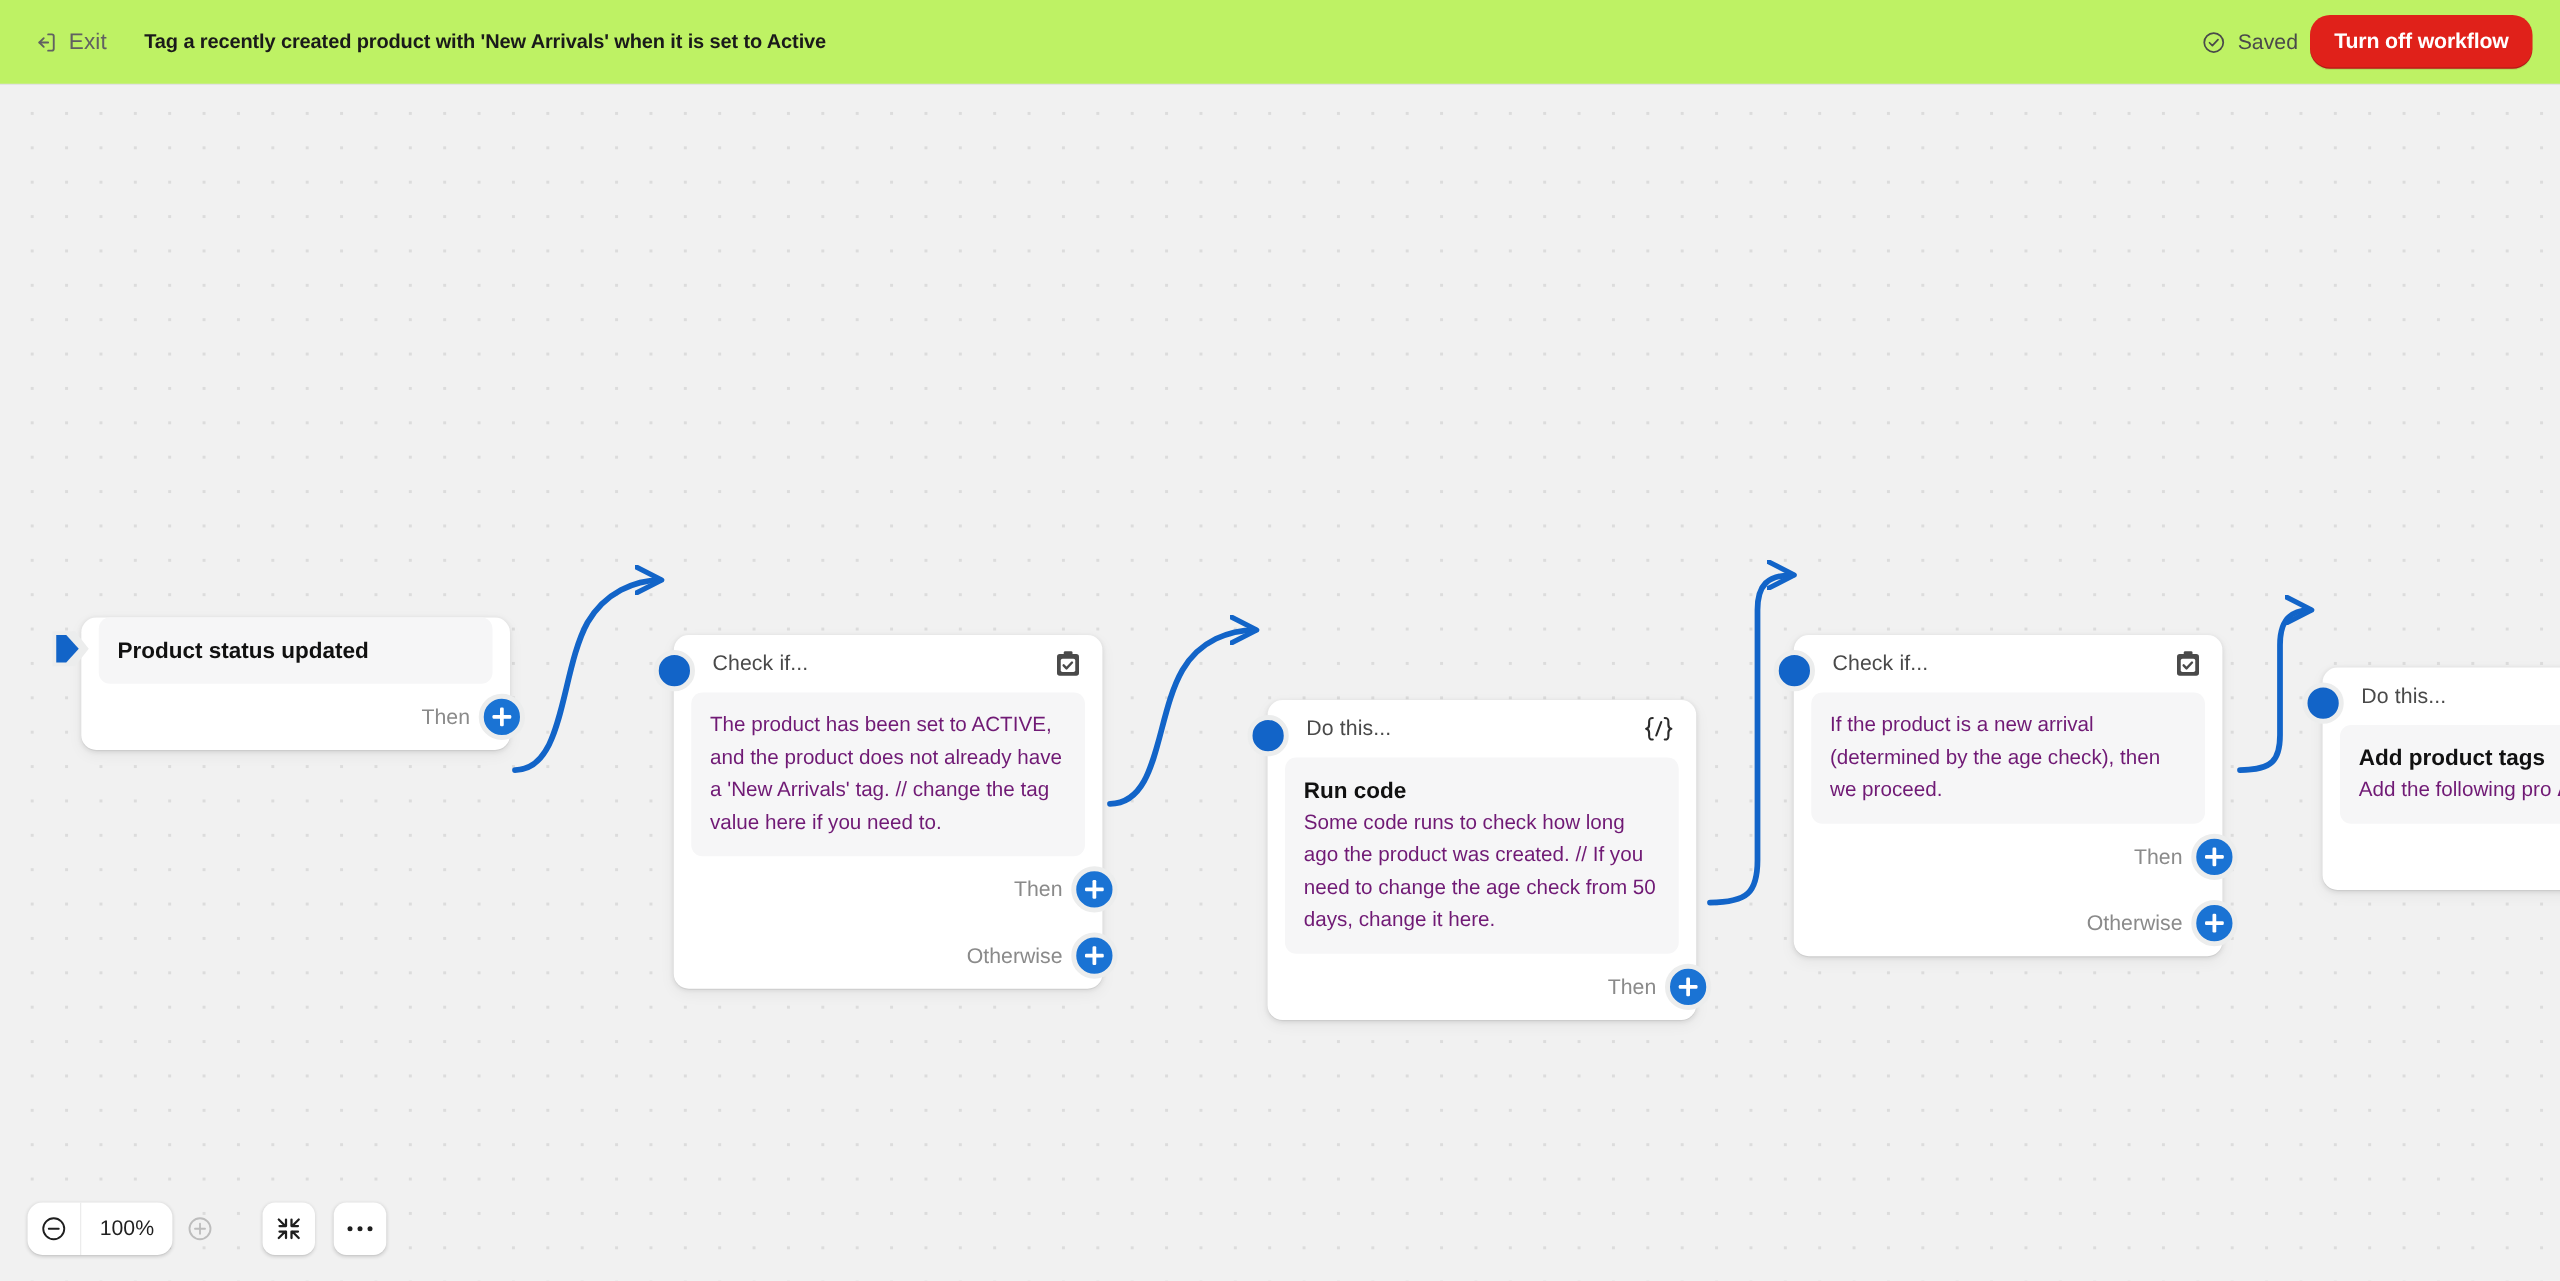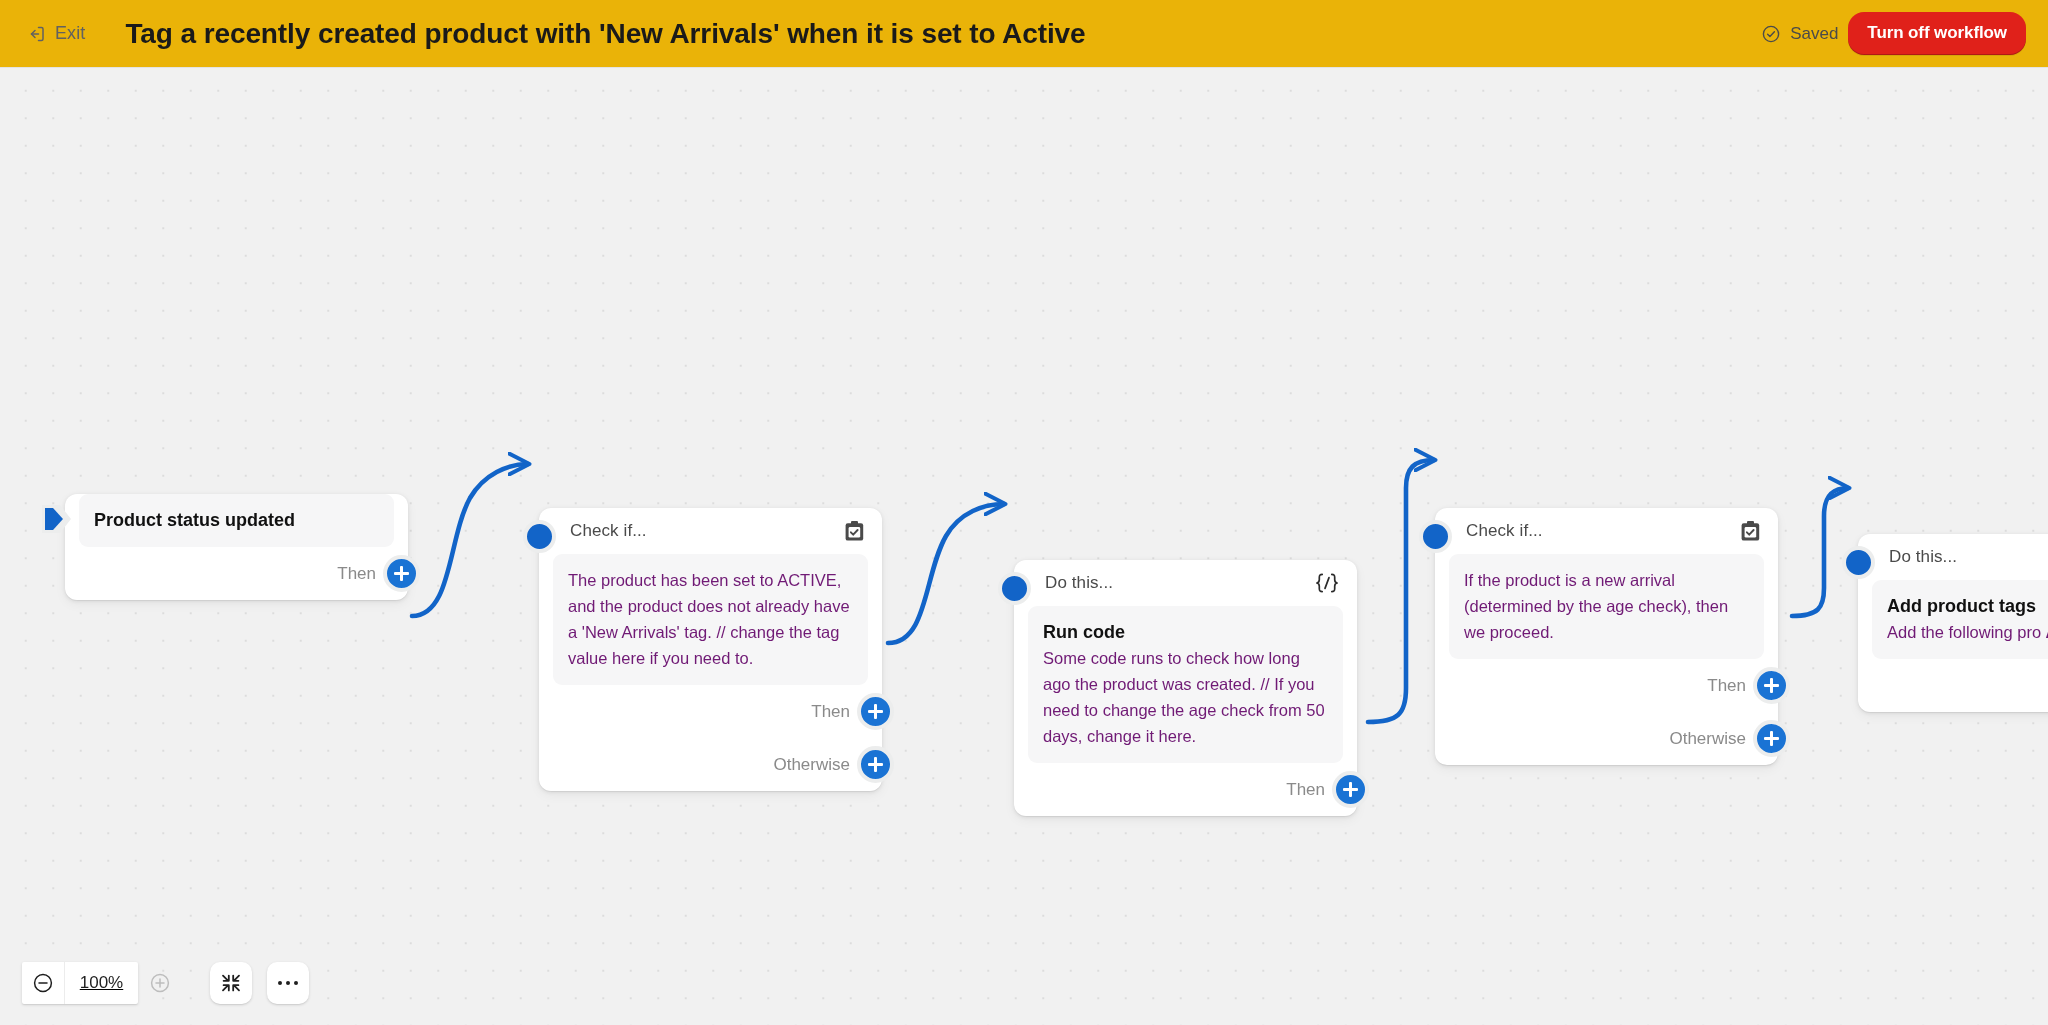--- a/index.html
+++ b/index.html
@@ -7,40 +7,40 @@
     width: 2048px; height: 1025px;
     overflow: hidden;
     font-family: "Liberation Sans", sans-serif;
     background: #ffffff;
   }
 
   
   #topbar {
     position: absolute; top: 0; left: 0;
     width: 2048px; height: 68px;
-    background: #eab308;
+    background: #bef264;
     border-bottom: 1px solid #e3e3e3;
     display: flex; align-items: center;
     z-index: 40;
   }
   #exit-button {
     display: flex; align-items: center; gap: 9px;
     margin-left: 22px;
     cursor: pointer;
     padding: 4px 4px;
     border-radius: 6px;
   }
   #exit-button .lbl {
     font-size: 18px; color: #616161; letter-spacing: .1px;
   }
   .exit-glyph { width: 20px; height: 20px; display:block; }
 
   #page-title {
-    margin-left: 36px;
-    font-size: 28px;
+    margin-left: 26px;
+    font-size: 16px;
     font-weight: bold;
     color: #1a1a1a;
     letter-spacing: -0.1px;
     white-space: nowrap;
   }
 
   #topbar-right {
     margin-left: auto;
     display: flex; align-items: center; gap: 10px;
     margin-right: 22px;
@@ -164,25 +164,24 @@
   
   #bottombar {
     position: absolute;
     left: 22px; bottom: 21px;
     display: flex; align-items: center; gap: 15px;
     z-index: 50;
   }
   .zoom-group {
     display: flex; align-items: center;
     background: #ffffff;
-    border-radius: 2px;
+    border-radius: 12px;
     height: 42px;
     box-shadow: 0 1px 3px rgba(0,0,0,.14), 0 1px 0 rgba(0,0,0,.04);
     overflow: hidden;
-    text-decoration: underline;
   }
   .zoom-btn {
     width: 42px; height: 42px;
     display: flex; align-items: center; justify-content: center;
     cursor: pointer;
   }
   .zoom-val {
     width: 74px; text-align: center;
     font-size: 17px; color: #1f1f1f;
     border-left: 1px solid #ececec;

